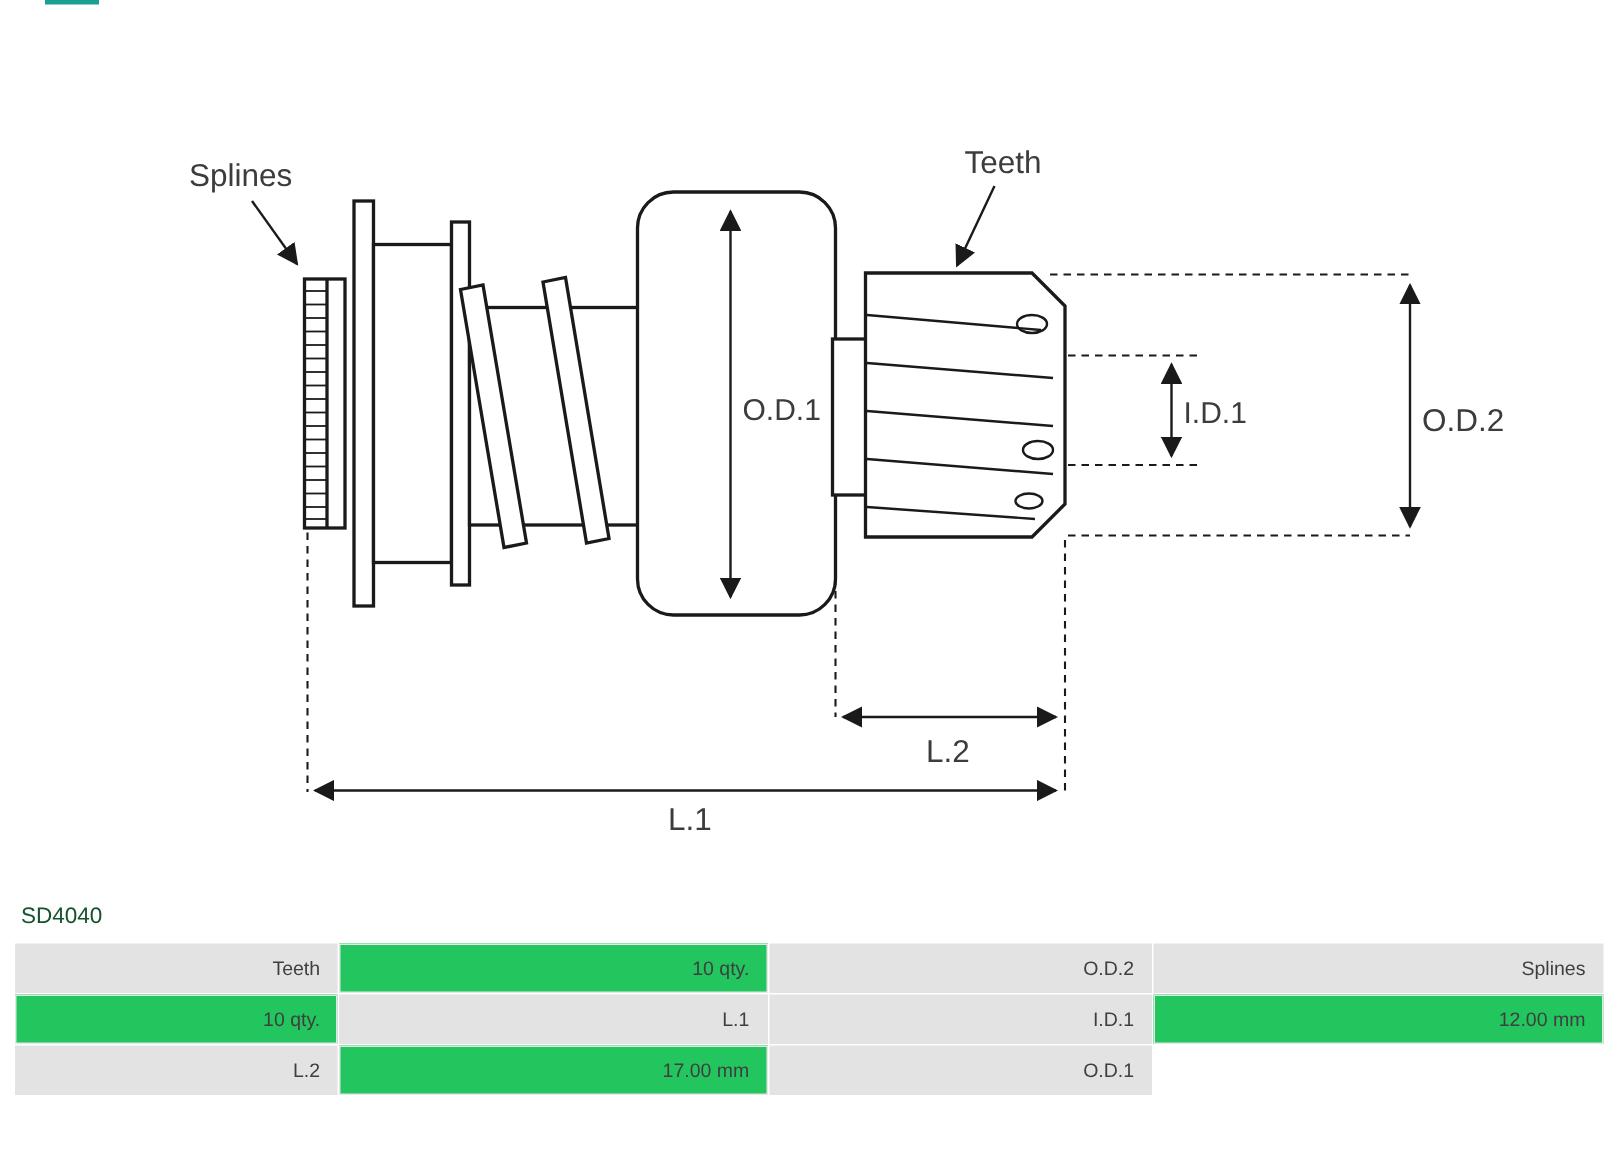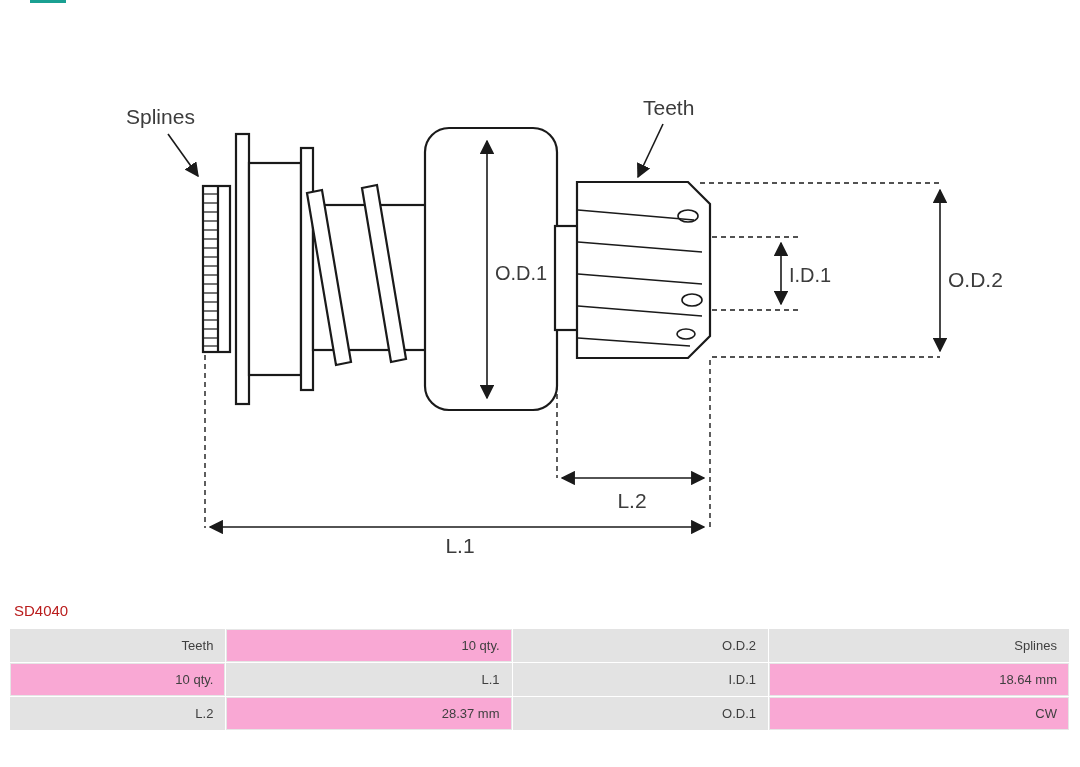--- a/index.html
+++ b/index.html
@@ -14,36 +14,36 @@
   .diagram-wrap{
     position:absolute;left:0;top:0;width:1080px;height:600px;
   }
   .diagram-wrap svg{display:block;}
   svg text{
     font-family:"Liberation Sans","DejaVu Sans",sans-serif;
     fill:#3c3c3c;
   }
   .part-number{
     position:absolute;left:14px;top:601px;
-    font-size:15px;font-weight:400;color:#b91c1c;line-height:20px;
+    font-size:15px;font-weight:400;color:#14532d;line-height:20px;
   }
   .spec-table{
     position:absolute;left:10px;top:629px;width:1056px;
     display:grid;
     grid-template-columns:20.4% 27.0% 24.2% 28.4%;
     grid-auto-rows:33px;
     gap:1px;
     font-size:13px;color:#3f3f3f;
   }
   .spec-table .cell{
     line-height:33px;text-align:right;padding-right:12px;box-sizing:border-box;
     white-space:nowrap;overflow:hidden;
   }
   .spec-table .cell.label{background:#e3e3e3;}
-  .spec-table .cell.value{background:#f9a8d4;box-shadow:inset 0 0 0 1px #e6e6e6;}
+  .spec-table .cell.value{background:#22c55e;box-shadow:inset 0 0 0 1px #e6e6e6;}
 </style>
 </head>
 <body>
 
 <div class="brand-strip"></div>
 
 <div class="diagram-wrap">
   <svg width="1080" height="600" viewBox="0 0 1080 600">
     <defs>
       <marker id="ah" viewBox="0 0 10 10" refX="9" refY="5" markerWidth="9" markerHeight="9" orient="auto-start-reverse">
@@ -141,19 +141,18 @@
 <div class="spec-table">
   <div class="cell label">Teeth</div>
   <div class="cell value">10 qty.</div>
   <div class="cell label">O.D.2</div>
 
   <div class="cell label">Splines</div>
   <div class="cell value">10 qty.</div>
   <div class="cell label">L.1</div>
 
   <div class="cell label">I.D.1</div>
-  <div class="cell value">18.64 mm</div>
+  <div class="cell value">12.00 mm</div>
   <div class="cell label">L.2</div>
-  <div class="cell value">28.37 mm</div>
+  <div class="cell value">17.00 mm</div>
 
   <div class="cell label">O.D.1</div>
-  <div class="cell value">CW</div>
 </div>
 
 </body></html>

